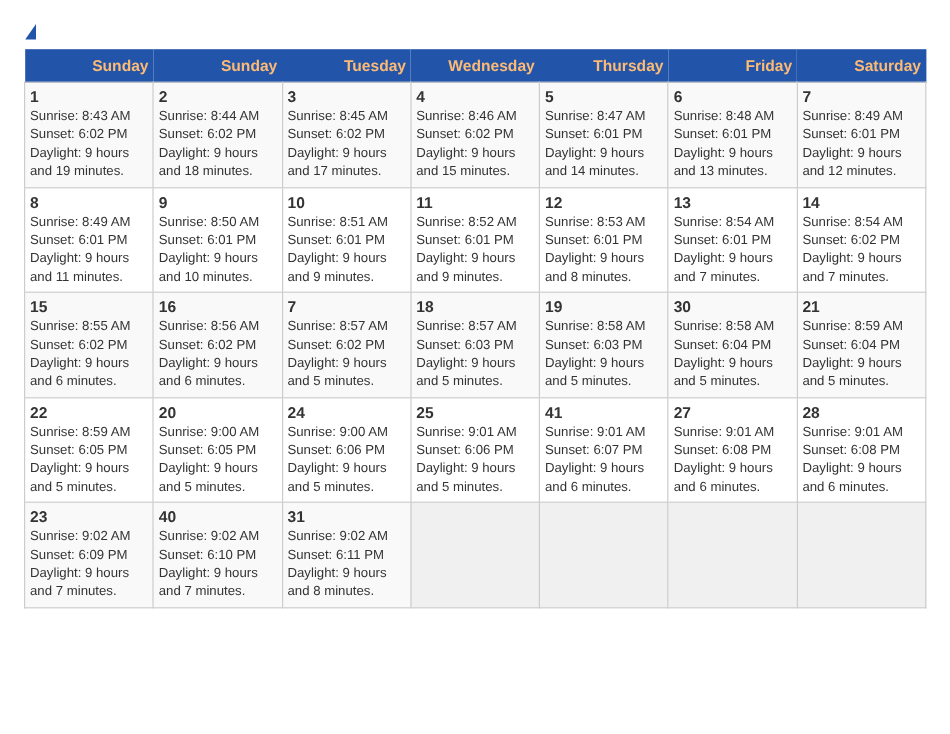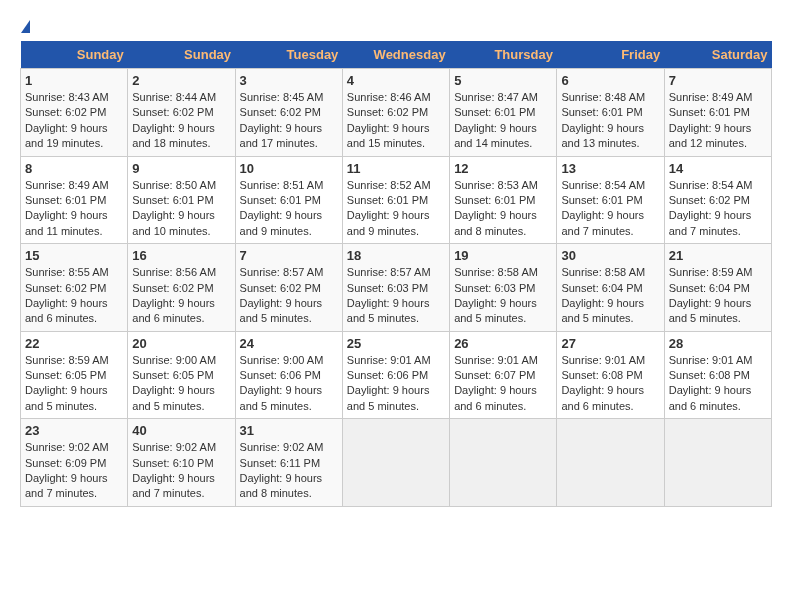--- a/index.html
+++ b/index.html
@@ -206,21 +206,21 @@
         </td>
         <td>
           <span class="day-number">24</span>
           <div class="day-info">Sunrise: 9:00 AM<br>Sunset: 6:06 PM<br>Daylight: 9 hours and 5 minutes.</div>
         </td>
         <td>
           <span class="day-number">25</span>
           <div class="day-info">Sunrise: 9:01 AM<br>Sunset: 6:06 PM<br>Daylight: 9 hours and 5 minutes.</div>
         </td>
         <td>
-          <span class="day-number">26</span>
+          <span class="day-number">41</span>
           <div class="day-info">Sunrise: 9:01 AM<br>Sunset: 6:07 PM<br>Daylight: 9 hours and 6 minutes.</div>
         </td>
         <td>
           <span class="day-number">27</span>
           <div class="day-info">Sunrise: 9:01 AM<br>Sunset: 6:08 PM<br>Daylight: 9 hours and 6 minutes.</div>
         </td>
         <td>
           <span class="day-number">28</span>
           <div class="day-info">Sunrise: 9:01 AM<br>Sunset: 6:08 PM<br>Daylight: 9 hours and 6 minutes.</div>
         </td>

